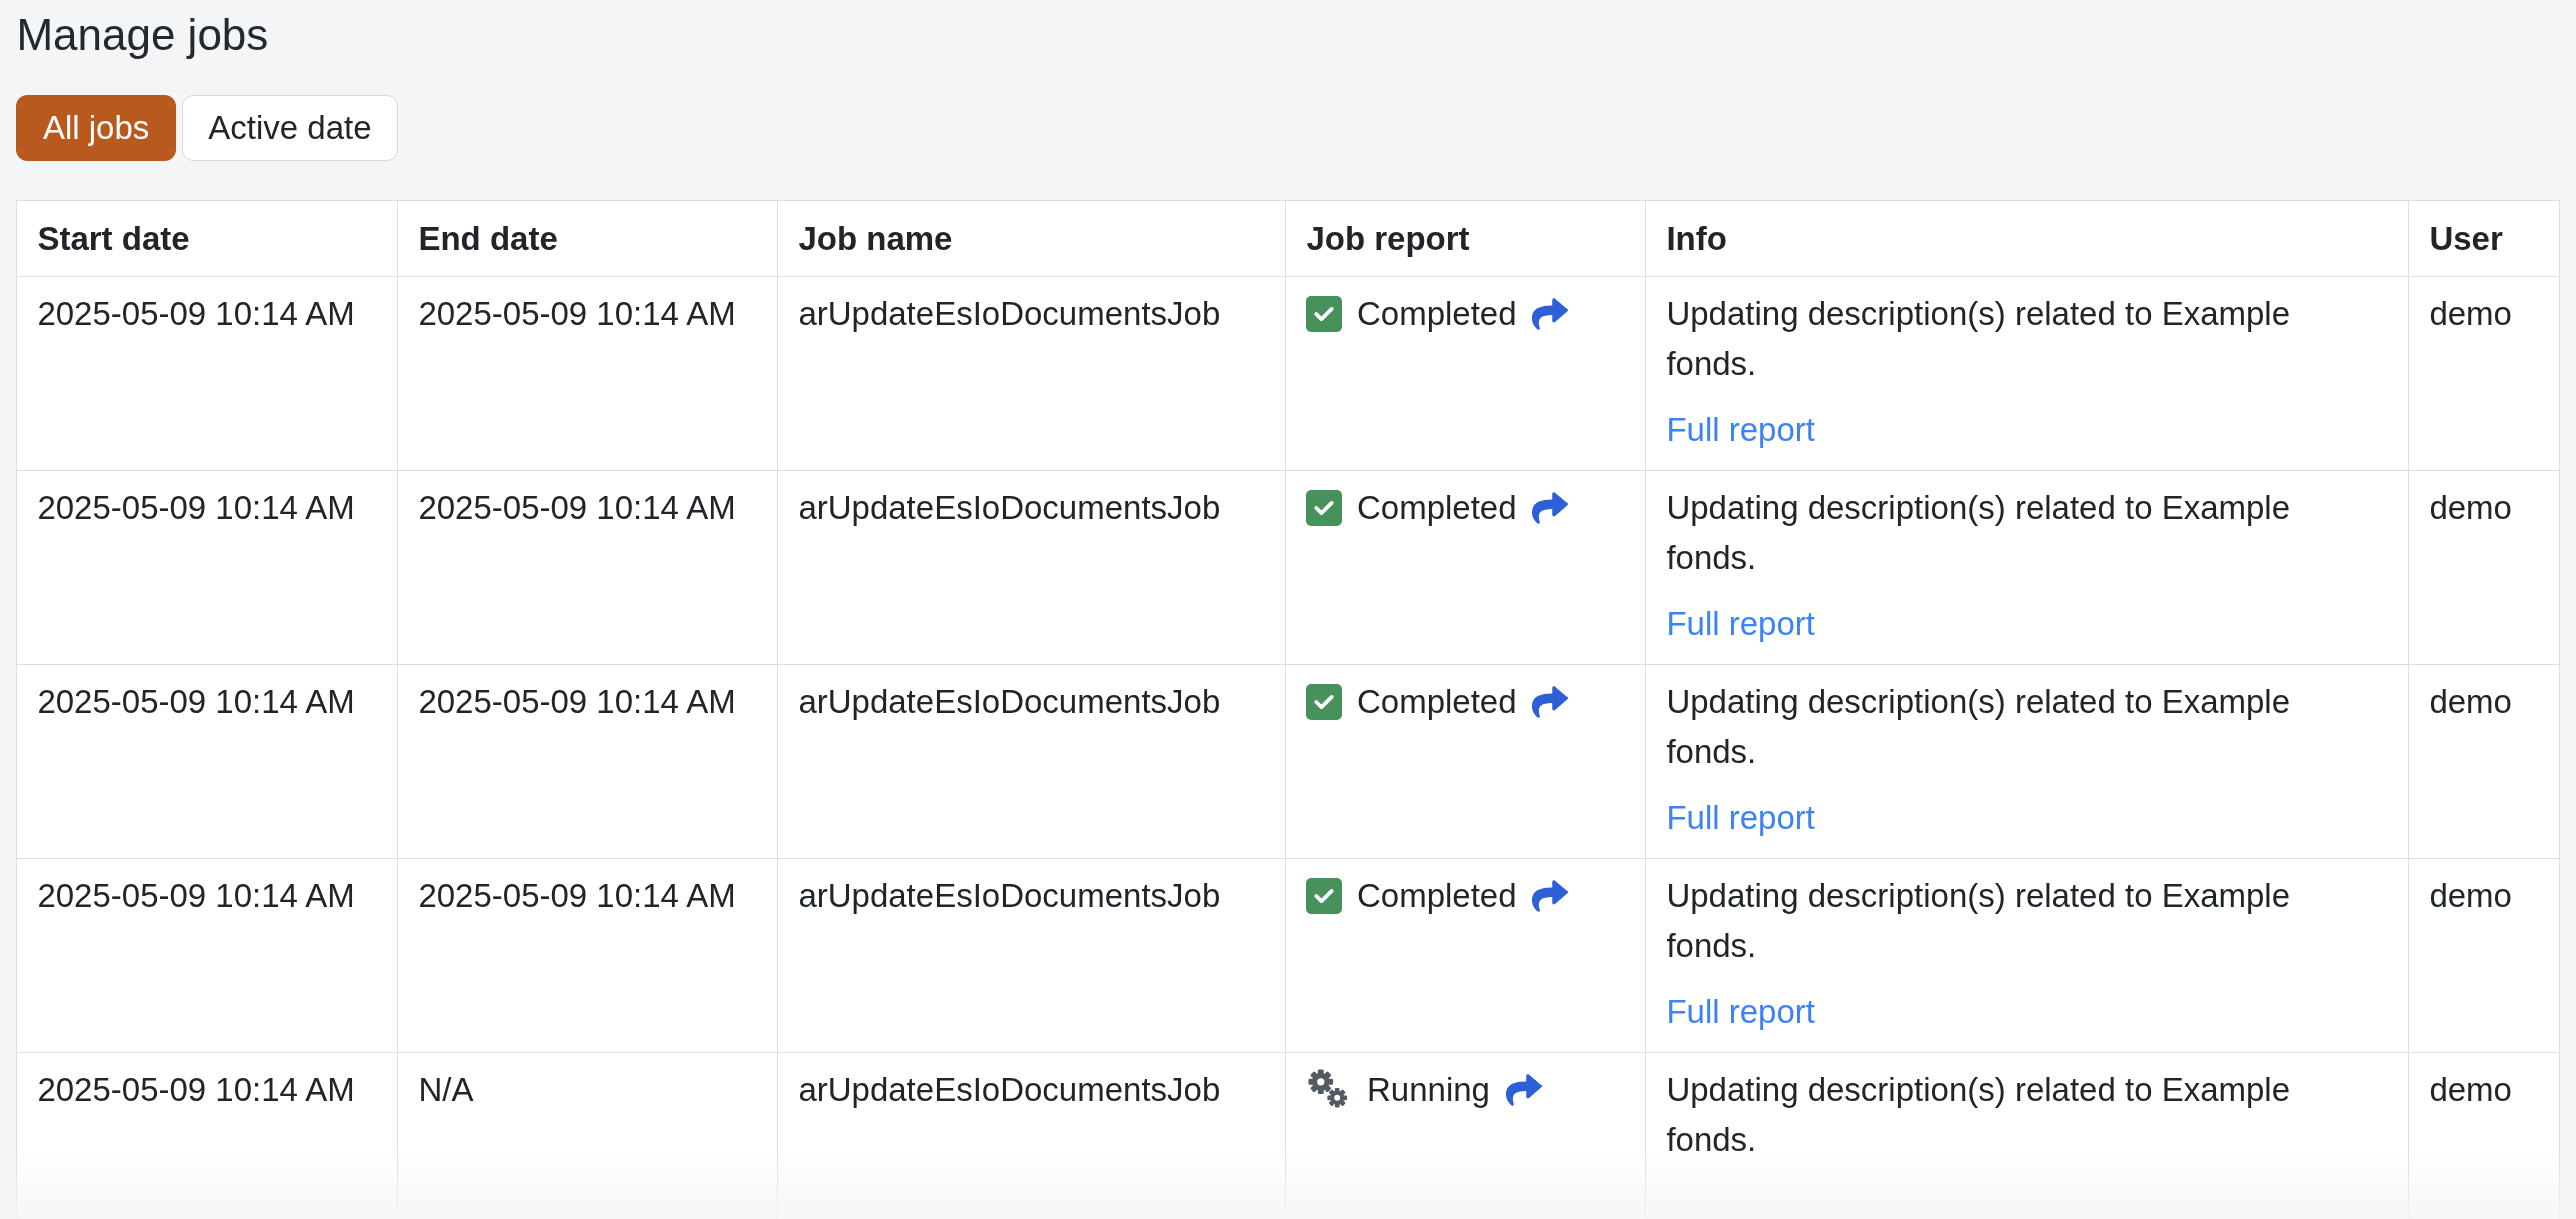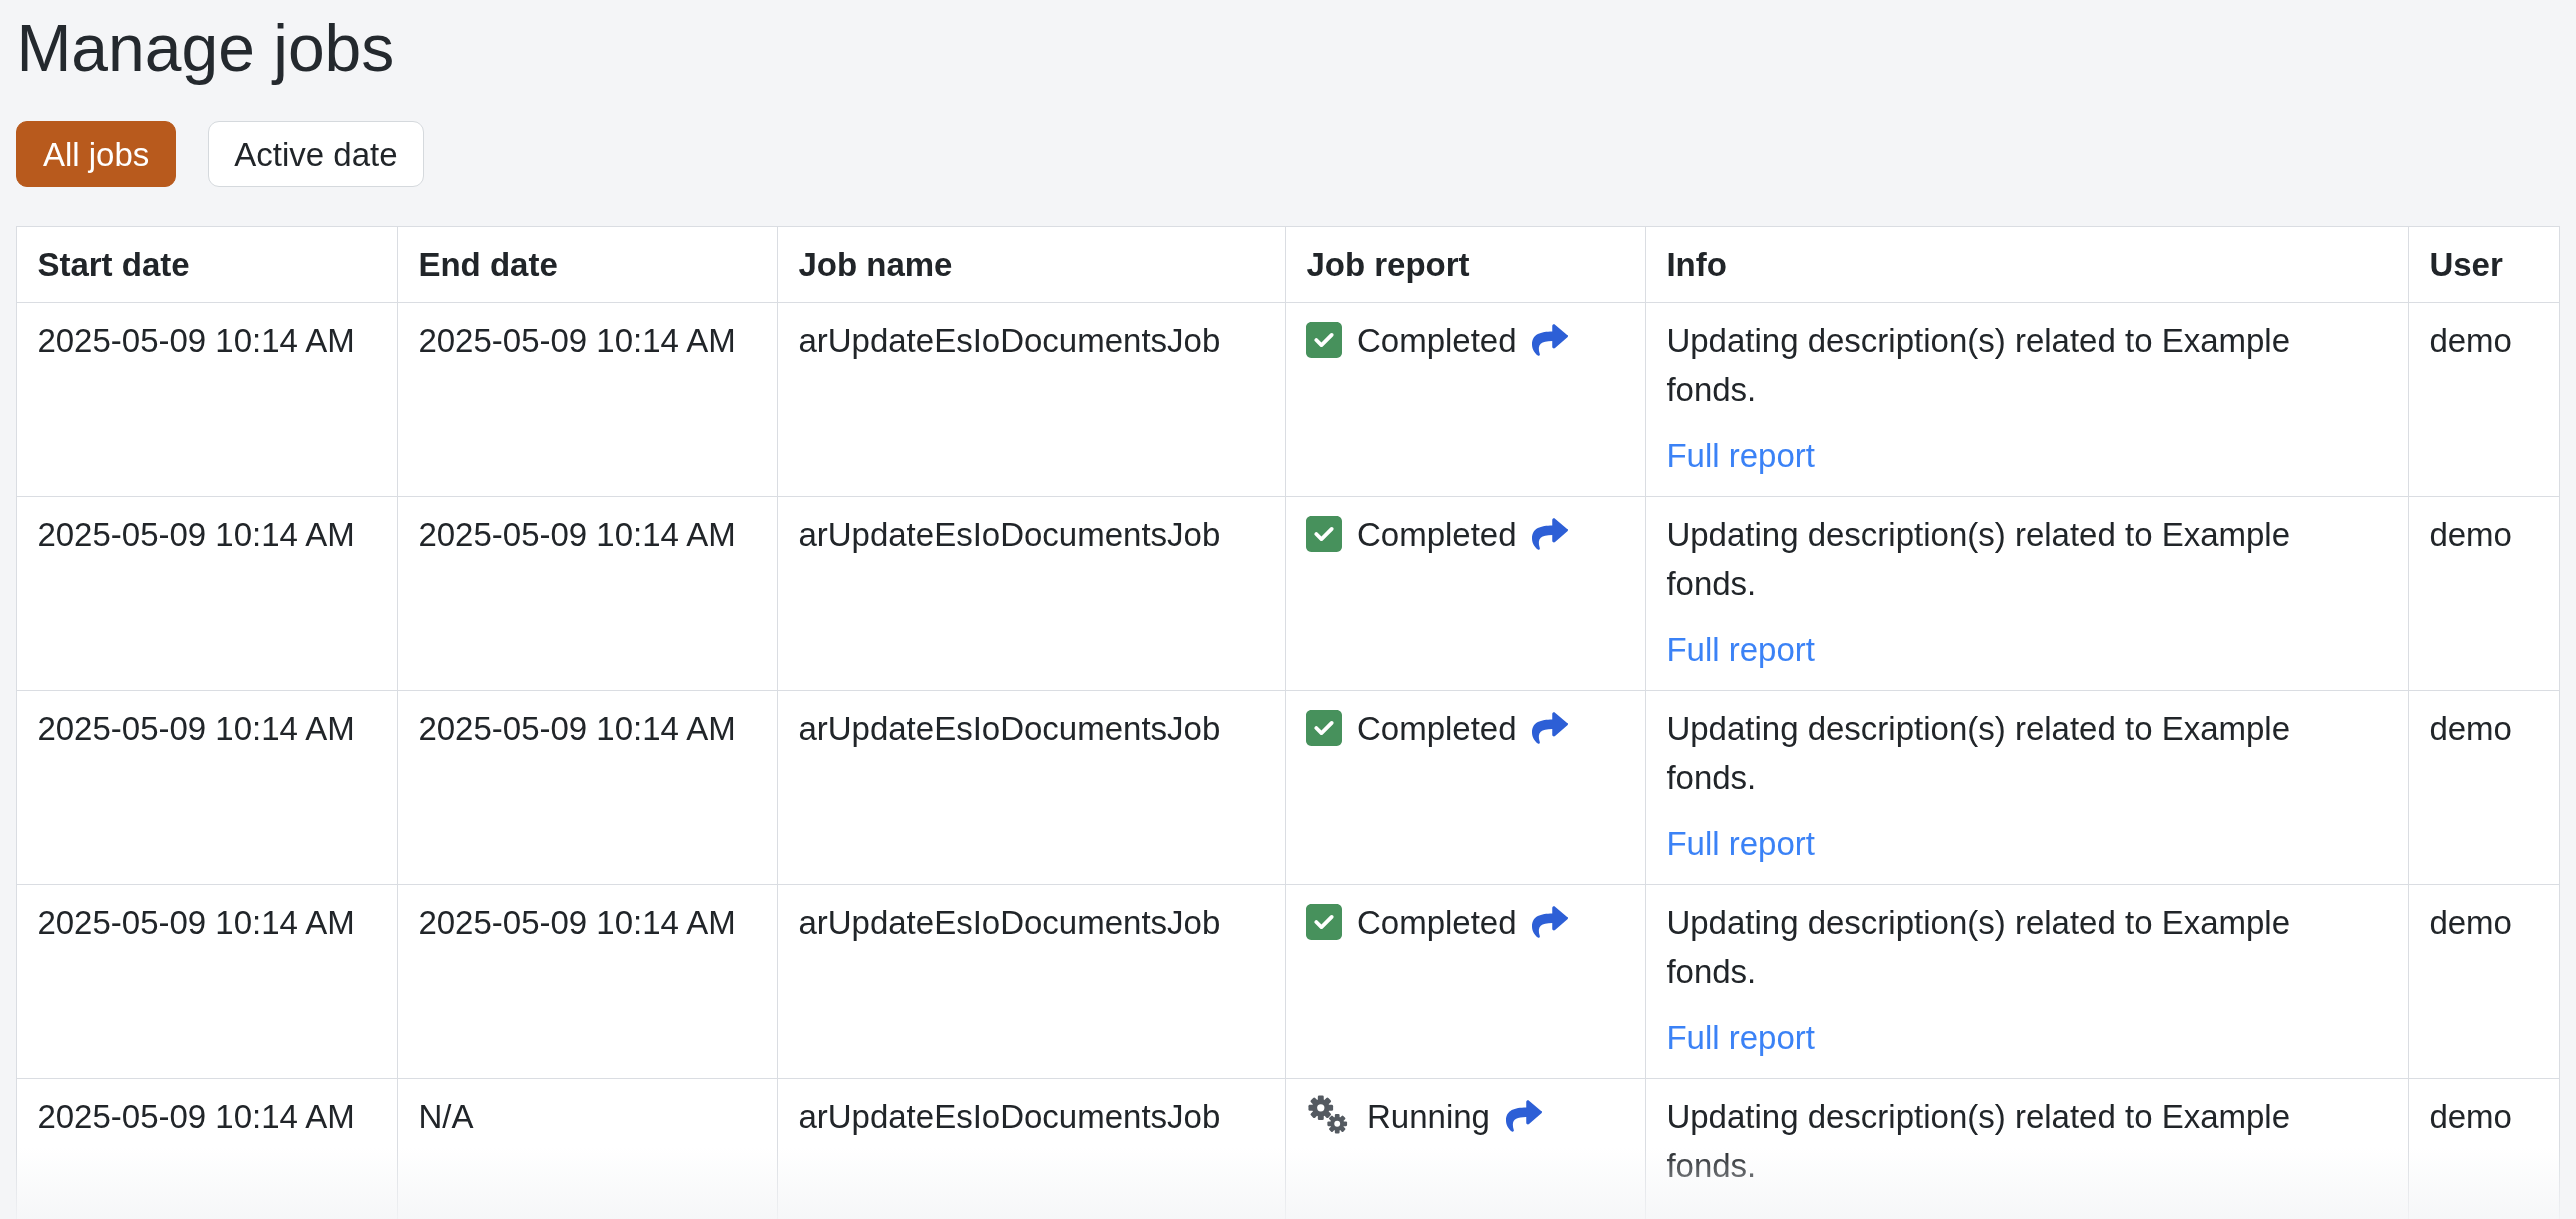--- a/index.html
+++ b/index.html
@@ -5,24 +5,24 @@
   * { box-sizing: border-box; }
   html, body { margin: 0; padding: 0; }
   body {
     width: 2576px; height: 1220px; overflow: hidden; position: relative;
     background: #f4f5f7;
     font-family: "Liberation Sans", "DejaVu Sans", sans-serif;
     color: #212529;
   }
   .page-title {
     margin: 9px 0 0 16.4px;
-    font-size: 66px; font-weight: 500; line-height: 1.2;
+    font-size: 44px; font-weight: 500; line-height: 1.2;
     color: #24292e;
   }
-  .filters { display: flex; gap: 32px; margin: 33px 0 0 16.4px; }
+  .filters { display: flex; gap: 6px; margin: 33px 0 0 16.4px; }
   .btn {
     font-family: inherit; font-size: 33px; line-height: 1;
     height: 66px; padding: 0 25.5px;
     border-radius: 11px; border: 1.8px solid #d5d9dd;
     background: #ffffff; color: #212529;
     display: inline-flex; align-items: center; cursor: pointer;
   }
   .btn.active { background: #b85a1d; border-color: #b85a1d; color: #ffffff; }
   table.jobs {
     border-collapse: collapse; table-layout: fixed;

